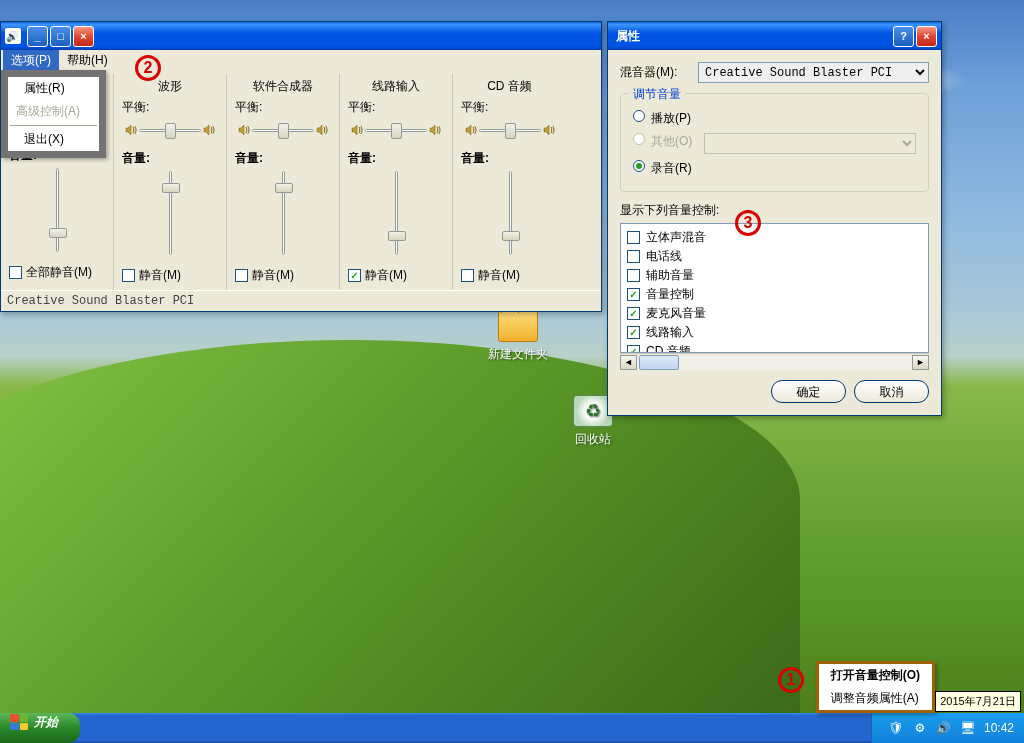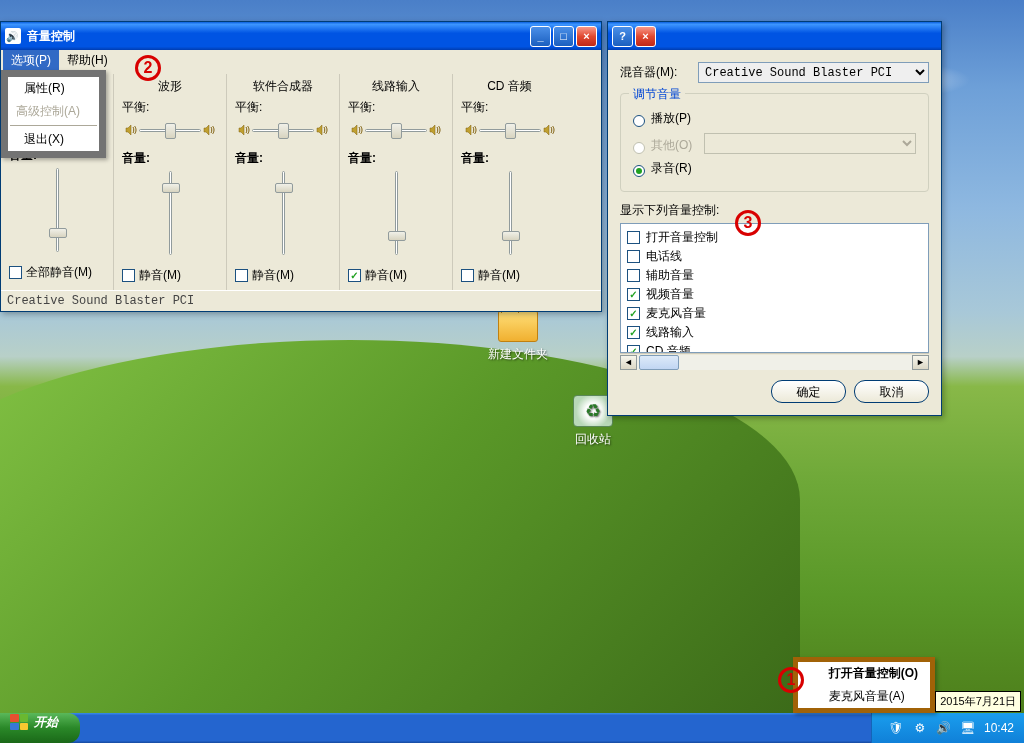--- a/index.html
+++ b/index.html
@@ -42,42 +42,42 @@
   .muterow { text-align:left; padding:6px 0 6px 4px; display:flex; align-items:center; gap:4px;}
   .chk { width:13px; height:13px; border:1px solid #1c5180; background:#fff; display:inline-flex; align-items:center; justify-content:center; font-size:10px; color:#21a121; font-weight:bold;}
   .statusbar { border-top:1px solid #fff; padding:3px 6px; font-family:"Courier New",monospace; color:#444;}
   .spk svg { width:12px; height:12px;}
   .prop-body { padding:12px;}
   .prop-row { display:flex; align-items:center; margin-bottom:10px; gap:8px;}
   .prop-row label { width:70px;}
   .prop-row select { flex:1; border:1px solid #7f9db9; height:21px; font-family:"Courier New",monospace; padding:1px 2px;}
   .groupbox { border:1px solid #d0d0bf; border-radius:4px; padding:10px 12px 8px; position:relative; margin-bottom:10px;}
   .groupbox .legend { position:absolute; top:-8px; left:8px; background:#ece9d8; padding:0 4px; color:#0046d5;}
-  .radio-row { display:flex; align-items:flex-end; gap:6px; margin:6px 0;}
+  .radio-row { display:flex; align-items:flex-start; gap:6px; margin:6px 0;}
   .radio { width:12px; height:12px; border:1px solid #1c5180; border-radius:50%; background:#fff; display:inline-flex; align-items:center; justify-content:center;}
   .radio .dot{ width:6px; height:6px; border-radius:50%; background:#21a121;}
   .radio-row.disabled { color:#aca899;}
   .radio-row.disabled .radio{ border-color:#c0c0b0;}
   .prop-label { margin:6px 0 4px;}
   .listbox { border:1px solid #7f9db9; background:#fff; height:130px; padding:4px 6px; overflow:hidden;}
   .listbox .lrow { display:flex; align-items:center; gap:6px; padding:1px 0;}
   .scroll-h { height:17px; background:#ece9d8; border-top:1px solid #cdcabb; display:flex; align-items:center;}
   .scroll-h .sbtn { width:17px; height:15px; border:1px solid #919b9c; background:linear-gradient(#f6f5ec,#dcd8c6); display:flex; align-items:center; justify-content:center; font-size:9px;}
   .scroll-h .strack { flex:1; background:#f0f0e8; height:15px; position:relative;}
   .scroll-h .sthumb { position:absolute; left:2px; top:0; width:40px; height:15px; background:linear-gradient(#ddeaf9,#c1d6f2); border:1px solid #7f9db9; border-radius:2px;}
   .btnrow { display:flex; justify-content:flex-end; gap:8px; margin-top:10px;}
   .pushbtn { min-width:75px; height:23px; border:1px solid #003c74; background:linear-gradient(#fff,#ece9d8); border-radius:11px; text-align:center; padding:3px 12px;}
   
   .dicon { position:absolute; width:80px; text-align:center; color:#fff; text-shadow:1px 1px 2px rgba(0,0,0,.6); z-index:1;}
   .dicon .ico { width:40px; height:32px; margin:0 auto 4px; }
   .folder-ico { background:linear-gradient(#ffe07a,#f0b030); border-radius:3px; border:1px solid #c08010; position:relative;}
   .folder-ico:before{content:""; position:absolute; top:-5px; left:2px; width:16px; height:6px; background:#ffe07a; border:1px solid #c08010; border-bottom:none; border-radius:2px 2px 0 0;}
   .recycle-ico { background:radial-gradient(circle,#fff 30%,#b8d8b8 70%); border-radius:4px; border:1px solid #5a8858; display:flex; align-items:center; justify-content:center; color:#2a7828; font-size:18px;}
   
-  .traymenu { position:absolute; background:#fff; border:5px solid #a16207; box-shadow:2px 2px 4px rgba(0,0,0,.3); z-index:30;padding-left:19px;}
+  .traymenu { position:absolute; background:#fff; border:3px solid #a16207; box-shadow:2px 2px 4px rgba(0,0,0,.3); z-index:30;}
   .traymenu .ditem { padding:3px 12px;}
   .datebox { position:absolute; background:#ffffe1; border:1px solid #000; padding:2px 4px; font-size:11px; z-index:30;}
   
   .anno { position:absolute; width:26px; height:26px; border:3px solid #d80000; border-radius:50%; color:#d80000; font-weight:bold; font-size:16px; display:flex; align-items:center; justify-content:center; z-index:100; background:rgba(255,255,255,0);}
   
   .taskbar { position:absolute; bottom:0; left:0; right:0; height:30px; background:linear-gradient(to bottom,#3a8de8 0%,#2465cf 8%,#2465cf 92%,#174a9e 100%); display:flex; align-items:center; z-index:20;}
   .startbtn { height:30px; padding:0 22px 12px 10px; background:linear-gradient(to bottom,#5ab85a 0%,#2a8828 50%,#1a6818 100%); border-radius:0 12px 12px 0; color:#fff; font-weight:bold; font-style:italic; display:flex; align-items:center; gap:6px; font-size:14px;}
   .startbtn .winlogo{ width:18px; height:16px; display:grid; grid-template-columns:1fr 1fr; grid-template-rows:1fr 1fr; gap:1px;}
   .startbtn .winlogo span{ border-radius:1px;}
   .winlogo .r{background:#e85030;} .winlogo .g{background:#6ab830;} .winlogo .b{background:#3878d8;} .winlogo .y{background:#f8c830;}
@@ -97,21 +97,20 @@
   <div>新建文件夹</div>
 </div>
 <div class="dicon" style="top:395px; left:553px;">
   <div class="ico recycle-ico">♻</div>
   <div>回收站</div>
 </div>
 
 <div class="window" style="top:21px; left:0; width:602px;">
   <div class="titlebar">
     <div class="ticon">🔊</div>
-    <div class="title">音量控制</div>
     <div class="btns">
       <div class="btn min">_</div>
       <div class="btn max">□</div>
       <div class="btn close">×</div>
     </div>
   </div>
   <div class="menubar">
     <div class="mitem active">选项(P)</div>
     <div class="mitem">帮助(H)</div>
     <div class="dropdown">
@@ -266,20 +265,21 @@
           <span class="chk"></span>
           <span>静音(M)</span>
         </div>
       </div>
     </div>
   <div class="statusbar">Creative Sound Blaster PCI</div>
 </div>
 
 <div class="window" style="top:21px; left:607px; width:335px;">
   <div class="titlebar">
+    <div class="title" style="padding-left:4px;">属性</div>
     <div class="btns">
       <div class="btn help">?</div>
       <div class="btn close">×</div>
     </div>
   </div>
   <div class="prop-body">
     <div class="prop-row">
       <label>混音器(M):</label>
       <select><option>Creative Sound Blaster PCI</option></select>
     </div>
@@ -298,33 +298,33 @@
         <span class="radio">
             <span class="dot"></span>
           </span>
         <span>录音(R)</span>
       </div>
     </div>
     <div class="prop-label">显示下列音量控制:</div>
     <div class="listbox" id="prop-list">
         <div class="lrow">
           <span class="chk"></span>
-          <span>打开音量控制</span>
+          <span>立体声混音</span>
         </div>
         <div class="lrow">
           <span class="chk"></span>
           <span>电话线</span>
         </div>
         <div class="lrow">
           <span class="chk"></span>
           <span>辅助音量</span>
         </div>
         <div class="lrow">
           <span class="chk">✓</span>
-          <span>视频音量</span>
+          <span>音量控制</span>
         </div>
         <div class="lrow">
           <span class="chk">✓</span>
           <span>麦克风音量</span>
         </div>
         <div class="lrow">
           <span class="chk">✓</span>
           <span>线路输入</span>
         </div>
         <div class="lrow">
@@ -341,21 +341,21 @@
     </div>
     <div class="btnrow">
       <div class="pushbtn">确定</div>
       <div class="pushbtn">取消</div>
     </div>
   </div>
 </div>
 
 <div class="traymenu" style="bottom:30px; right:89px;">
   <div class="ditem" style="font-weight:bold;">打开音量控制(O)</div>
-  <div class="ditem">麦克风音量(A)</div>
+  <div class="ditem">调整音频属性(A)</div>
 </div>
 <div class="datebox" style="bottom:31px; right:3px;">2015年7月21日</div>
 
 <div class="anno" style="bottom:50px; right:220px;">1</div>
 <div class="anno" style="top:55px; left:135px;">2</div>
 <div class="anno" style="top:210px; left:735px;">3</div>
 
 <div class="taskbar">
   <div class="startbtn">
     <div class="winlogo">

